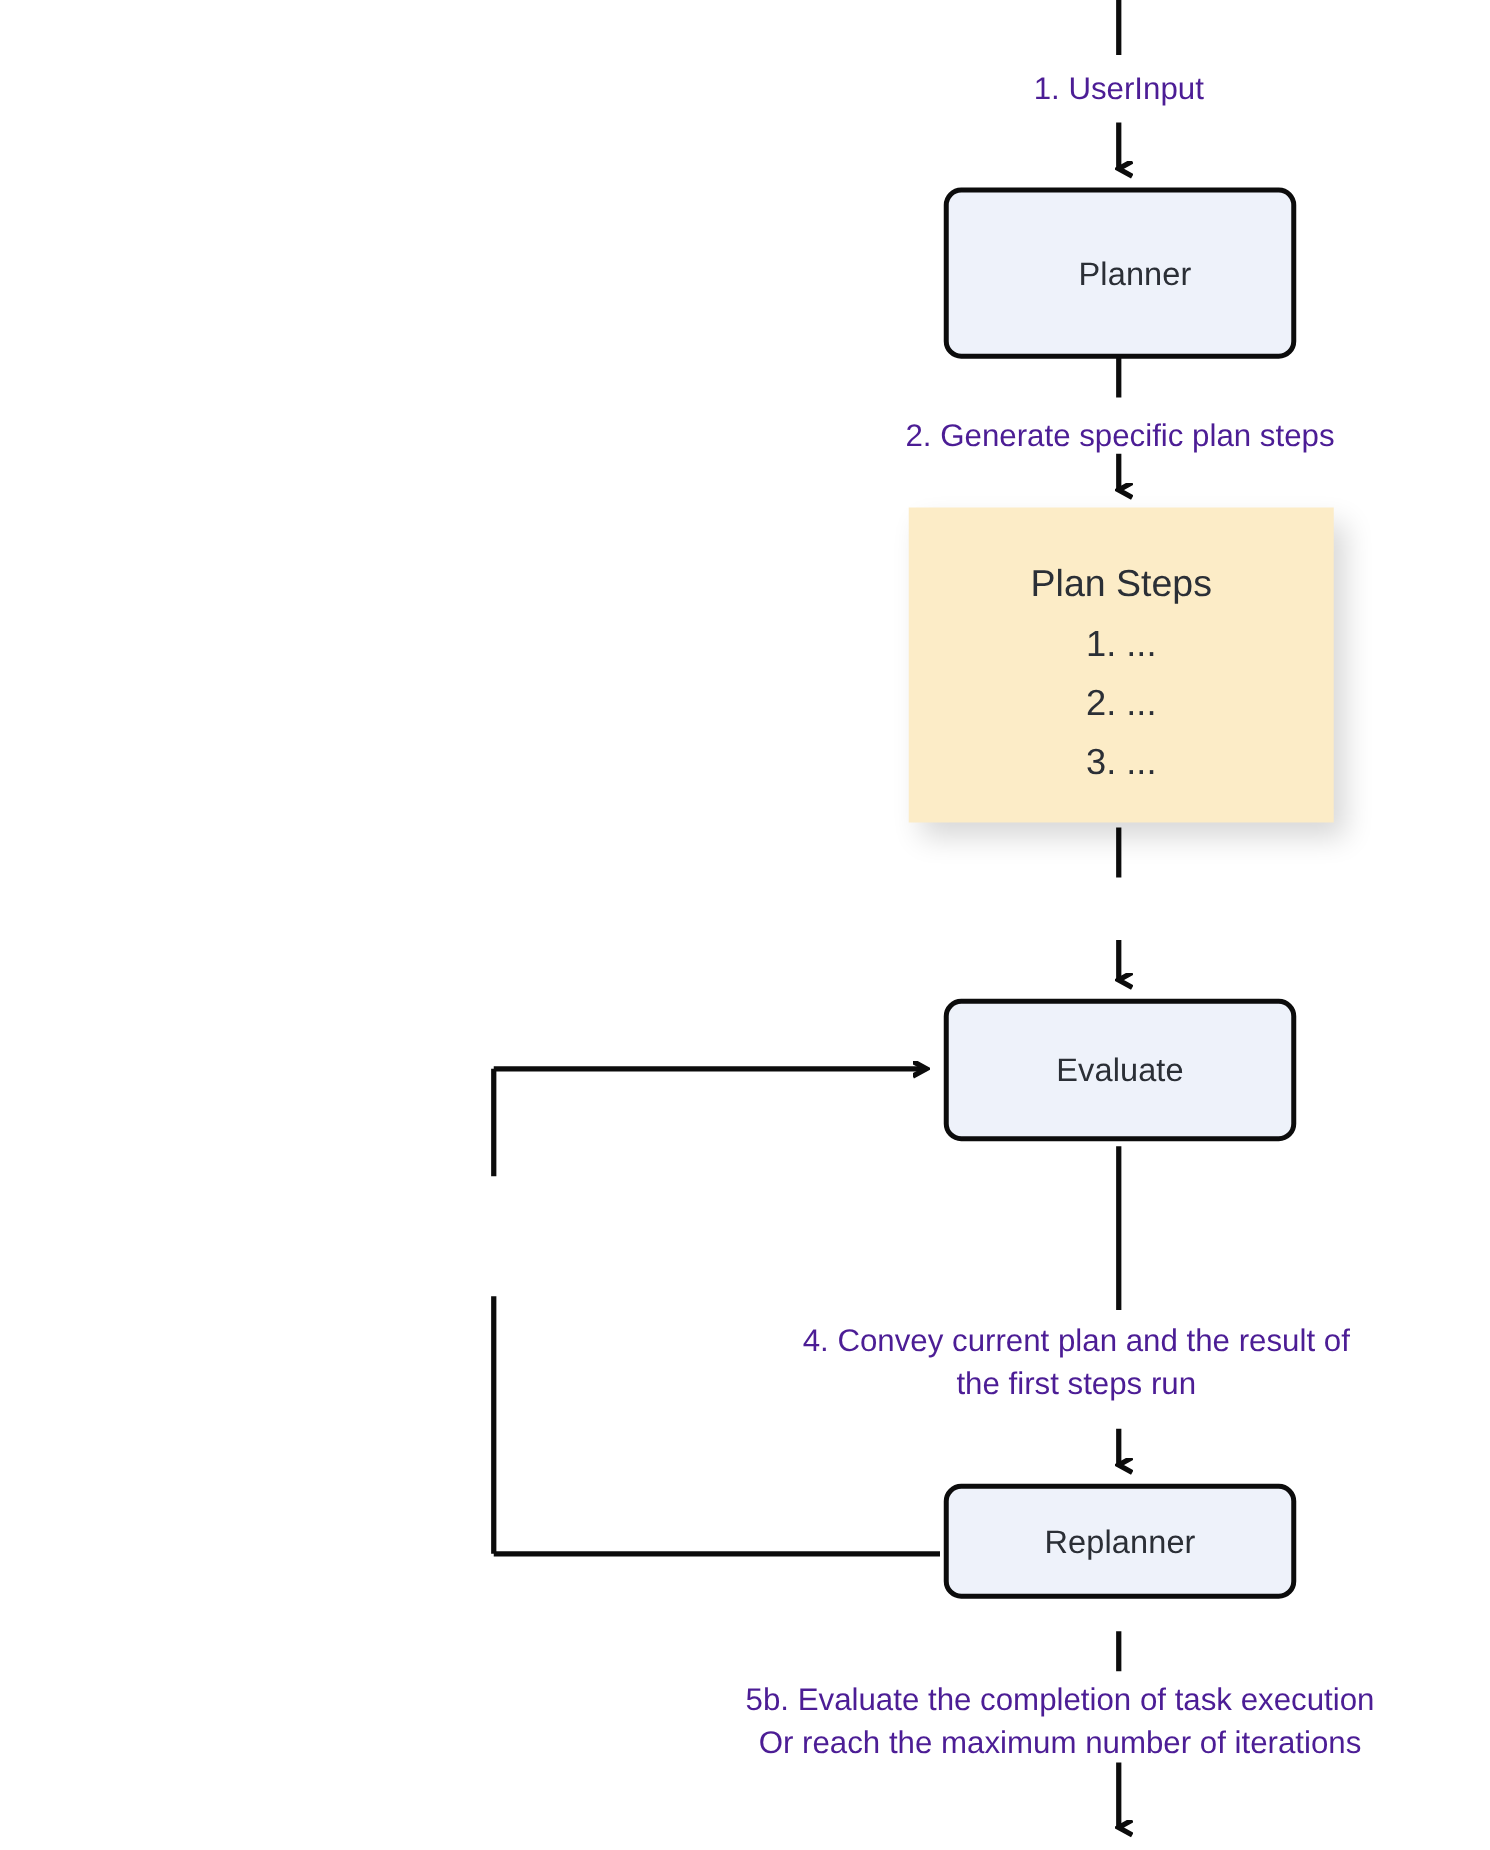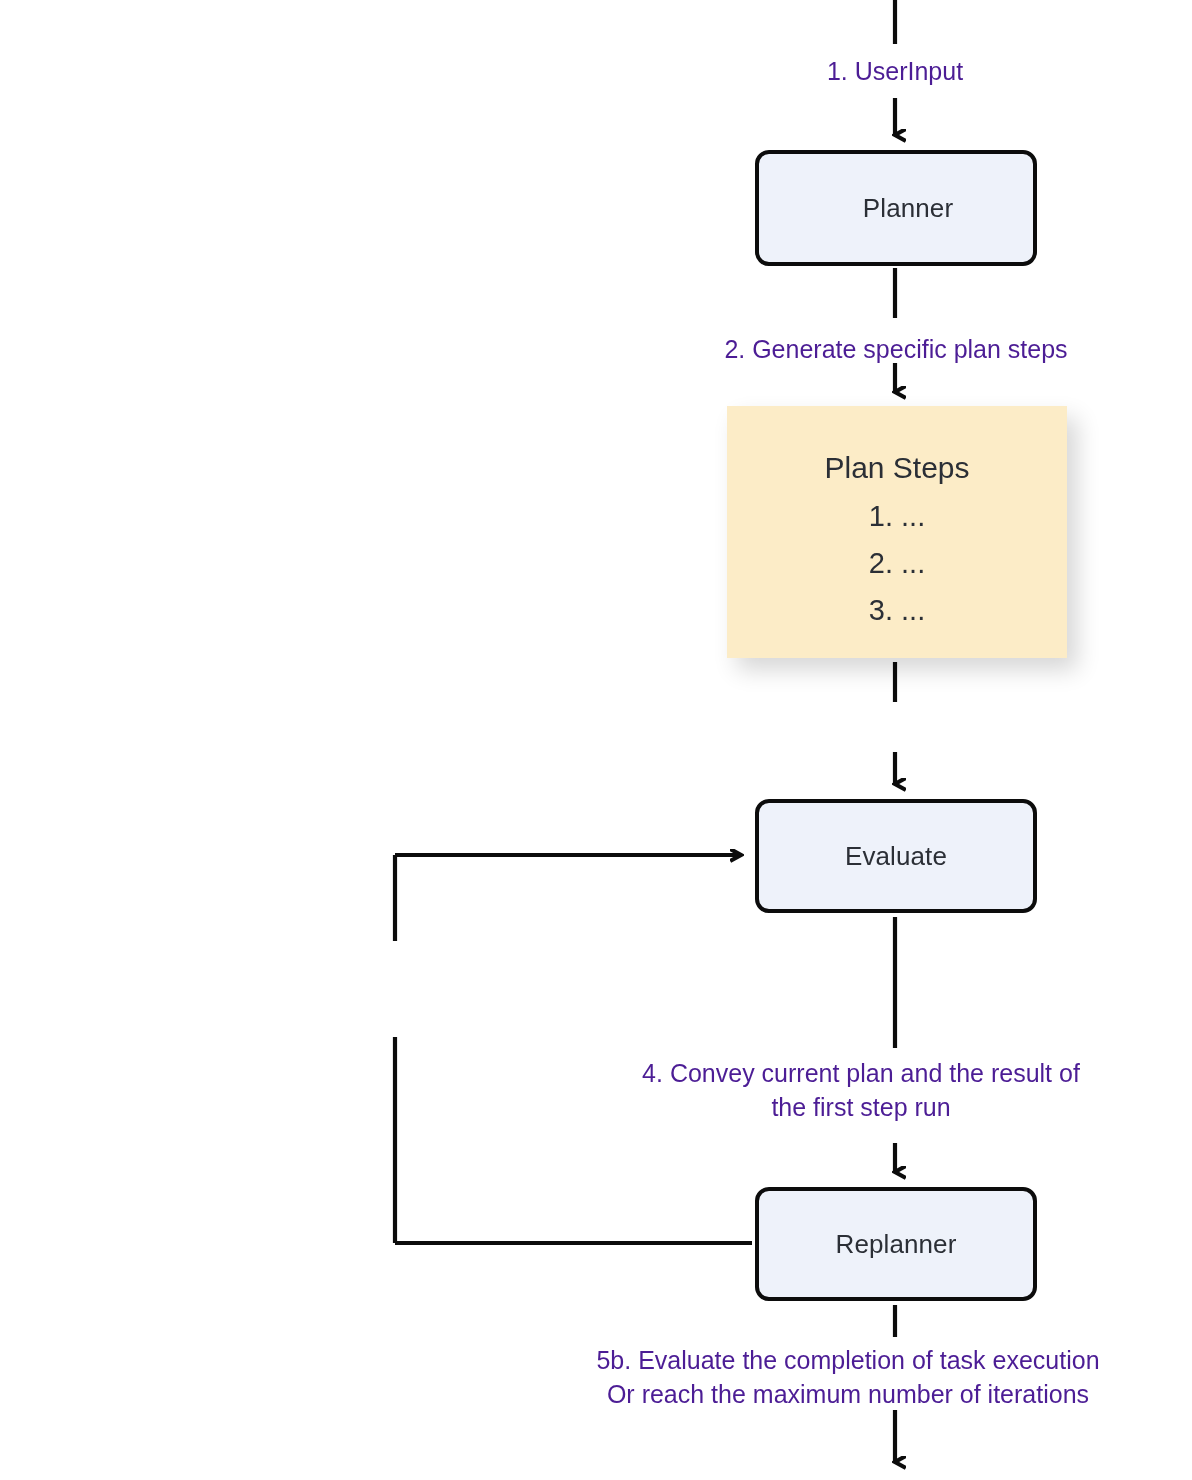--- a/index.html
+++ b/index.html
@@ -42,23 +42,23 @@
     z-index: 3;
   }
   .node-label {
     font-size: 26px;
     color: #2b2f36;
     line-height: 1;
     letter-spacing: 0.1px;
     white-space: nowrap;
   }
 
-  #node-planner   { left: 755px; top: 150px;  width: 282px; height: 116px; padding-left: 24px; }
+  #node-planner   { left: 755px; top: 150px;  width: 282px; height: 137px; padding-left: 24px; }
   #node-executor  { left: 755px; top: 799px;  width: 282px; height: 114px; }
-  #node-replanner { left: 755px; top: 1187px; width: 282px; height: 114px; }
+  #node-replanner { left: 755px; top: 1187px; width: 282px; height: 92px; }
 
   
   #plan-steps-note {
     position: absolute;
     left: 727px;
     top: 406px;
     width: 340px;
     height: 252px;
     background: #fcecc7;
     border: none;
@@ -168,21 +168,21 @@
     <span class="node-label">Replanner</span>
   </div>
 
   <div class="edge-label centered" id="label-user-input">1. UserInput</div>
 
   <div class="edge-label centered" id="label-generate-plan">2. Generate specific plan steps</div>
 
 
   <div class="edge-label centered" id="label-convey-result">
     <div>4. Convey current plan and the result of</div>
-    <div>the first step run</div>
+    <div>the first steps run</div>
   </div>
 
 
   <div class="edge-label centered" id="label-finish">
     <div>5b. Evaluate the completion of task execution</div>
     <div>Or reach the maximum number of iterations</div>
   </div>
 
 </div>
 

